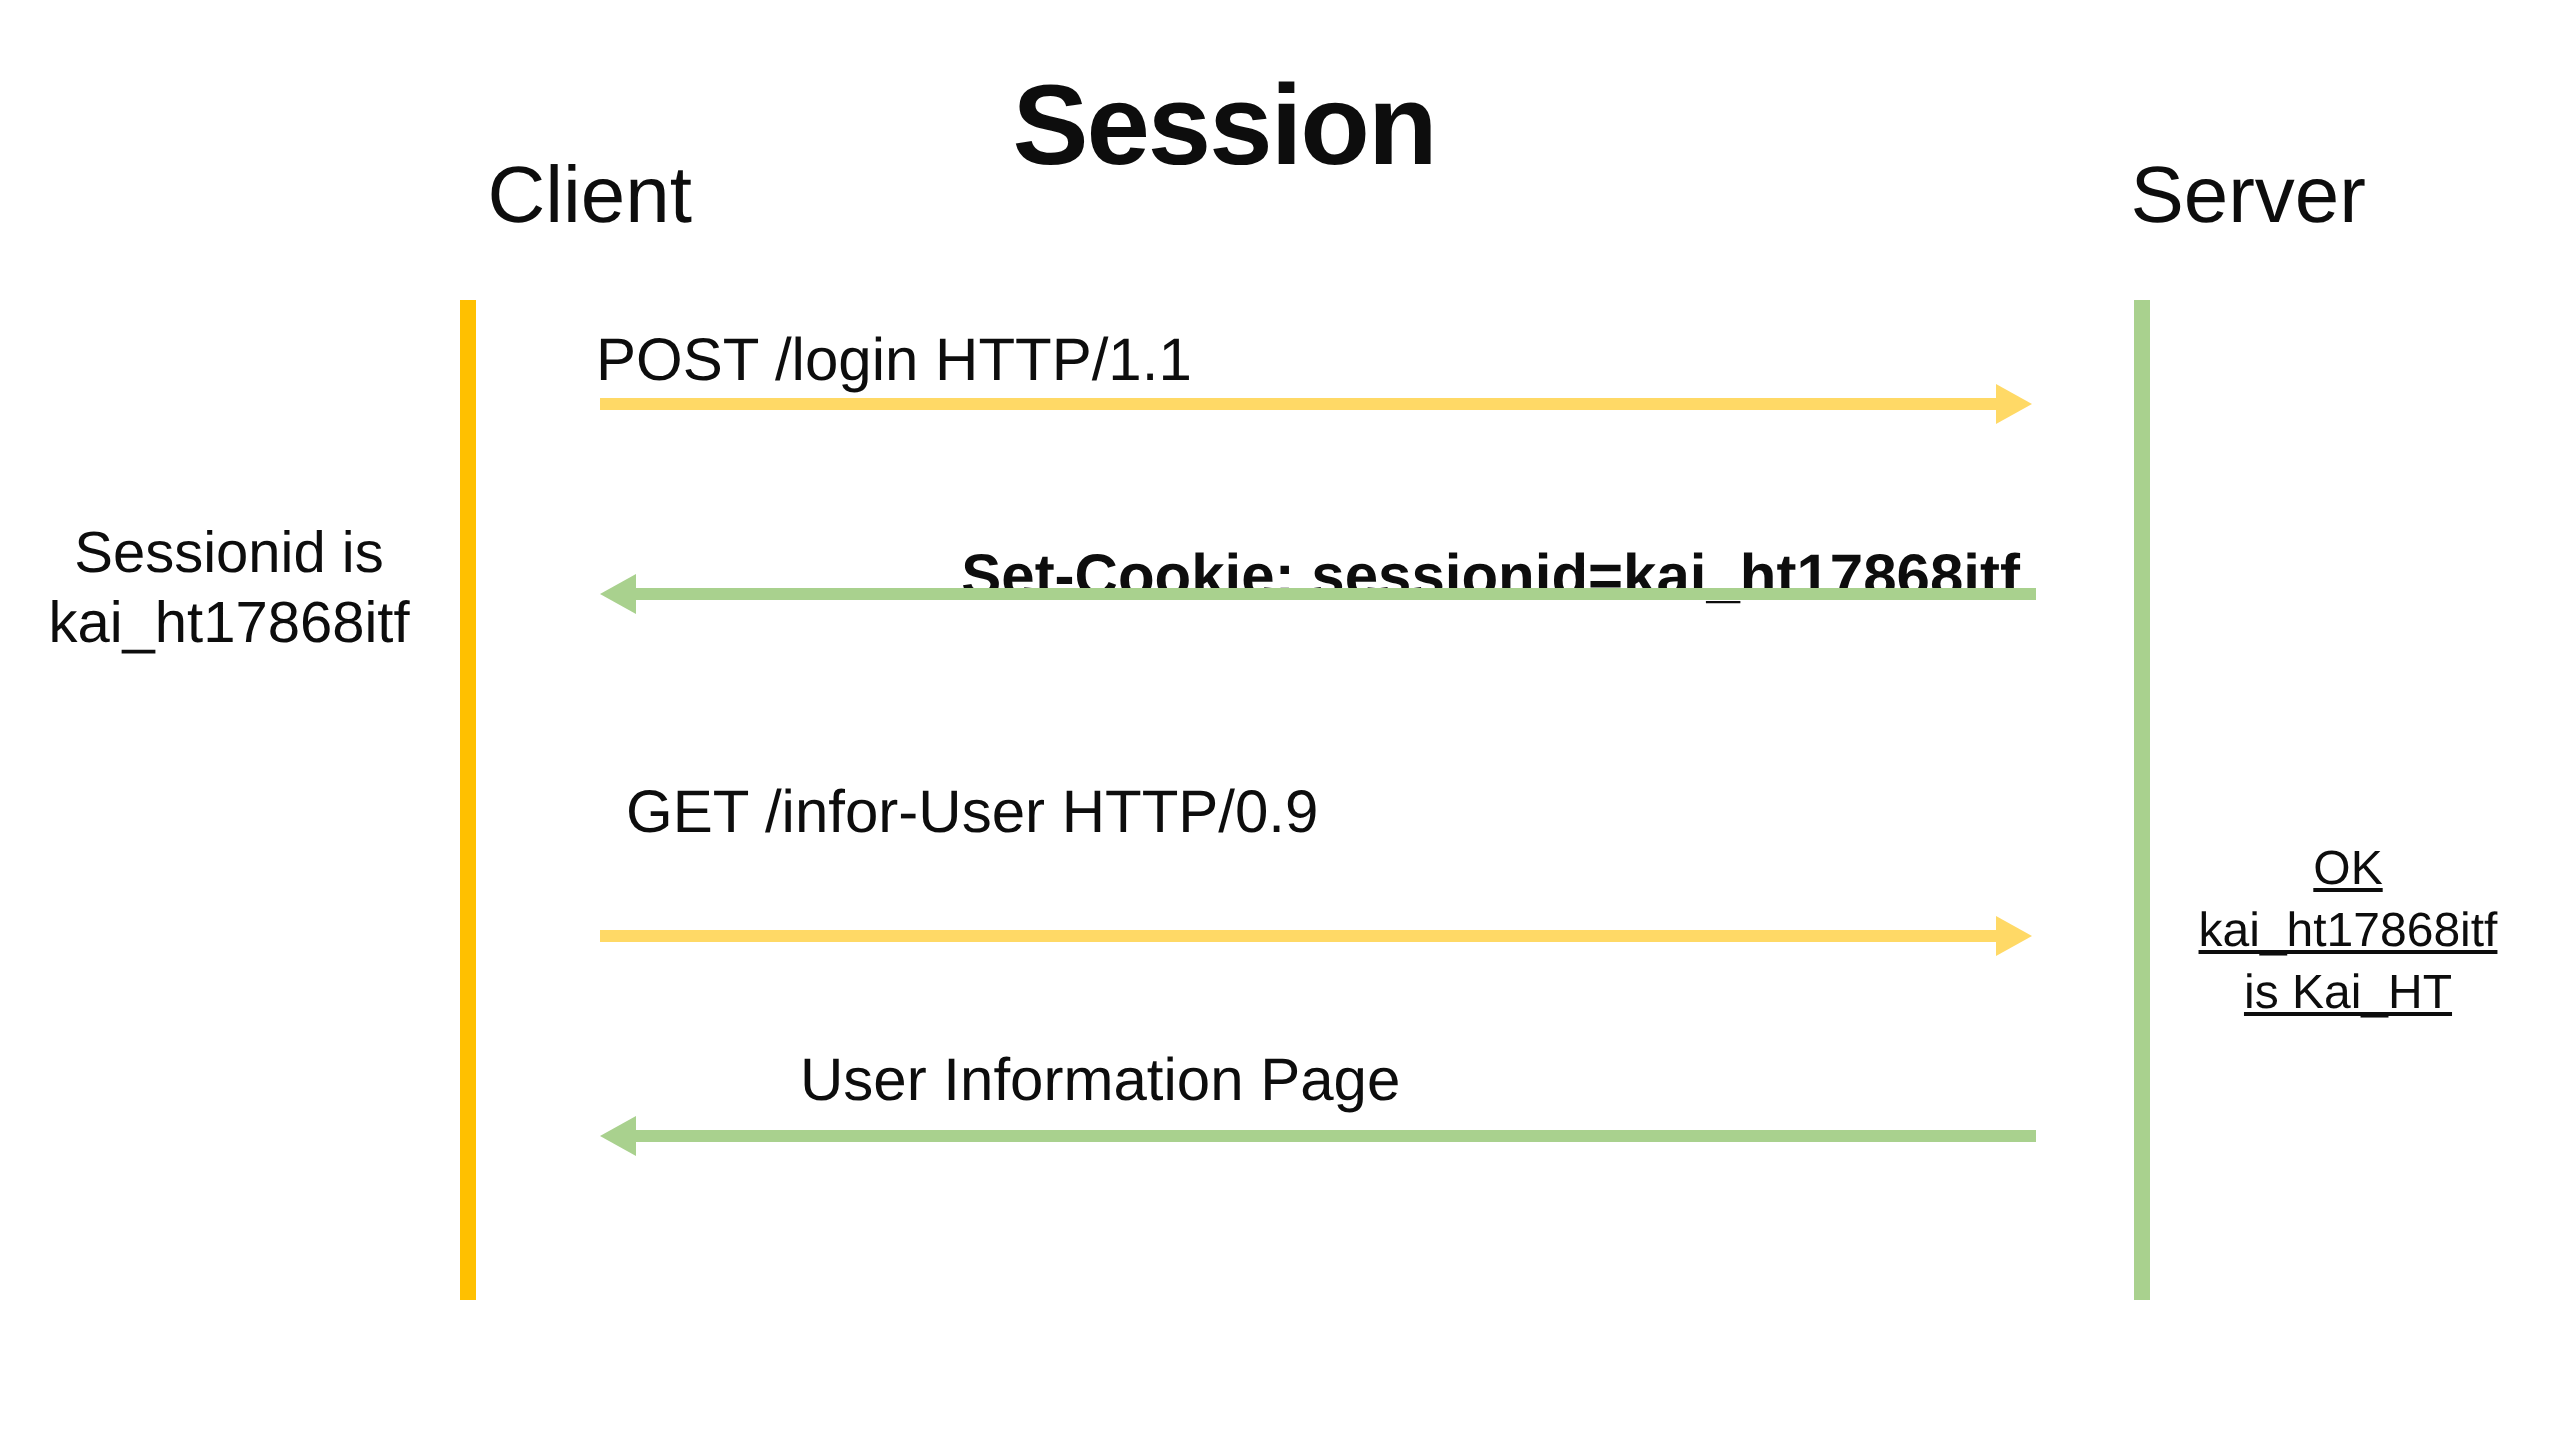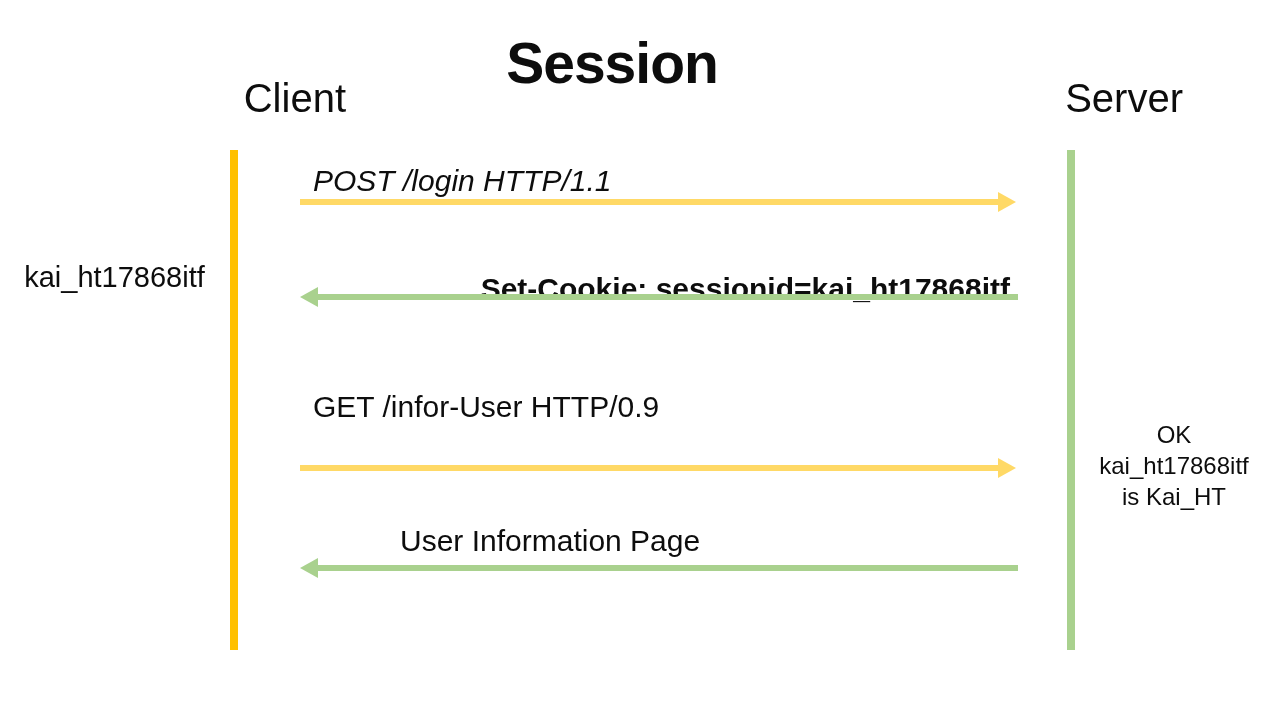--- a/index.html
+++ b/index.html
@@ -39,21 +39,21 @@
     height: 500px;
   }
   .lifeline-client { left: 230px; }
   .lifeline-server { left: 1067px; }
 
   .msg-label {
     font-size: 30px;
     line-height: 34px;
     white-space: nowrap;
   }
-  .msg1-label { left: 313px; top: 164px; font-style: italic; }
+  .msg1-label { left: 298px; top: 164px; }
   .msg2-label { left: 400px; top: 272px; width: 610px; text-align: right; font-weight: bold; }
   .msg3-label { left: 313px; top: 390px; }
   .msg4-label { left: 400px; top: 524px; width: 606px; }
 
   .arrow {
     height: 20px;
   }
   .arrow .shaft {
     position: absolute;
     top: 7px;
@@ -81,20 +81,21 @@
   }
   .note-client {
     left: 0; top: 260px; width: 229px;
     font-size: 29px;
     line-height: 35px;
   }
   .note-server {
     left: 1078px; top: 419px; width: 192px;
     font-size: 24px;
     line-height: 31px;
+    text-decoration: underline;
   }
 </style>
 </head>
 <body>
 
 <div class="canvas">
 
   <div class="abs title">Session</div>
 
   <div class="abs actor-label actor-client">Client</div>
@@ -109,20 +110,21 @@
     <div class="head" style="border-left-color: rgb(255, 217, 102);"></div>
   </div>
 
   <div class="abs msg-label msg2-label">Set-Cookie: sessionid=kai_ht17868itf</div>
   <div class="abs arrow arrow-left msg2-arrow">
     <div class="shaft" style="background-color: rgb(169, 209, 142);"></div>
     <div class="head" style="border-right-color: rgb(169, 209, 142);"></div>
   </div>
 
   <div class="abs note note-client">
+    <div>Sessionid is</div>
     <div>kai_ht17868itf</div>
   </div>
 
   <div class="abs msg-label msg3-label">
     <div>GET /infor-User HTTP/0.9</div>
   </div>
   <div class="abs arrow arrow-right msg3-arrow">
     <div class="shaft" style="background-color: rgb(255, 217, 102);"></div>
     <div class="head" style="border-left-color: rgb(255, 217, 102);"></div>
   </div>

